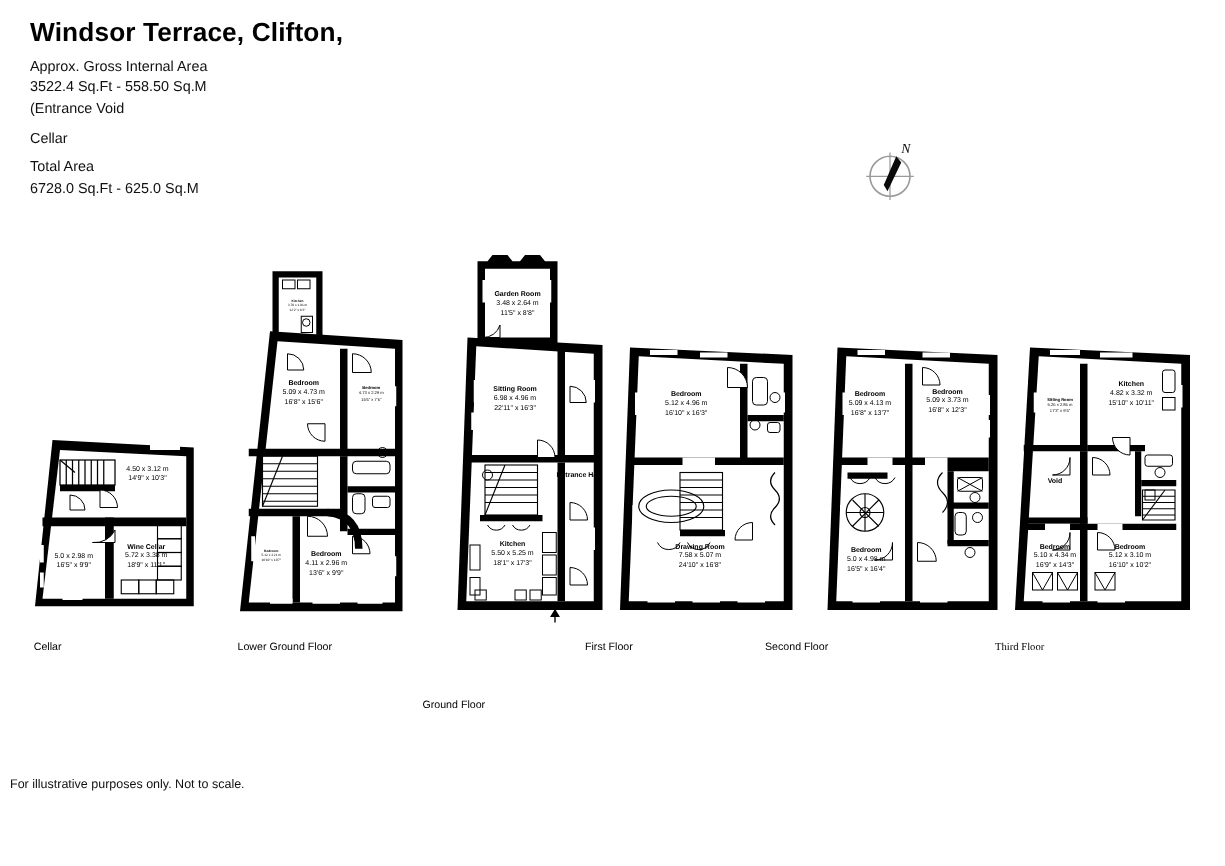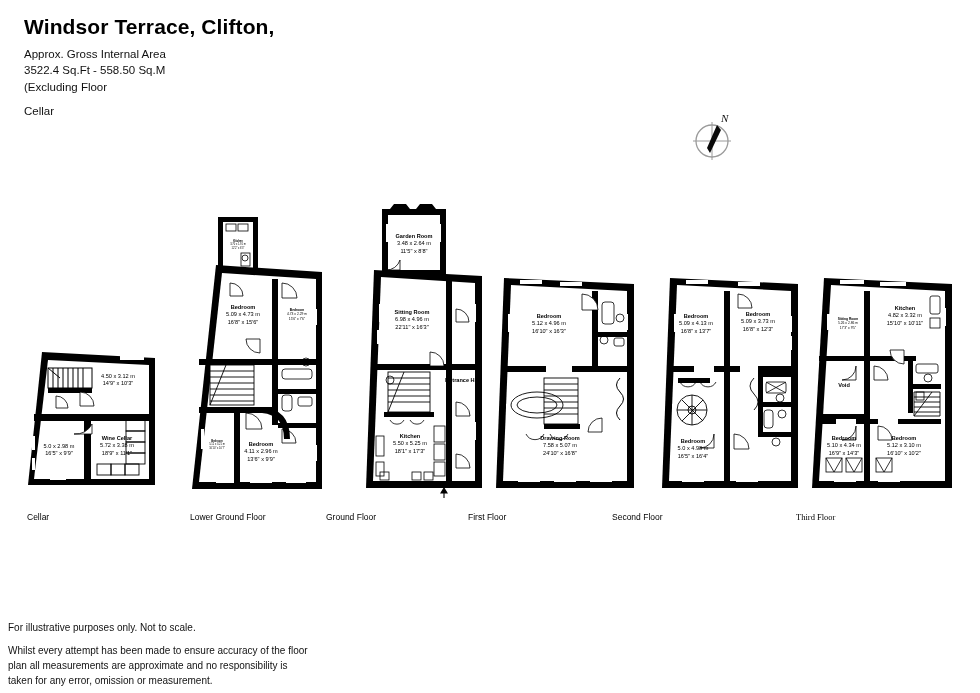--- a/index.html
+++ b/index.html
@@ -60,24 +60,28 @@
 <div class="page">
 
   <div class="header">
     <div class="title">
       <div>Windsor Terrace, Clifton,</div>
     </div>
     <div class="areablock">
       <div class="grp">
         <div>Approx. Gross Internal Area</div>
         <div>3522.4 Sq.Ft - 558.50 Sq.M</div>
-        <div>(Excluding Floor</div>
+        <div>(Entrance Void</div>
       </div>
       <div class="grp">
         <div>Cellar</div>
+      </div>
+      <div class="grp">
+        <div>Total Area</div>
+        <div>6728.0 Sq.Ft - 625.0 Sq.M</div>
       </div>
     </div>
   </div>
 
   <div class="compass">
     <svg width="52" height="56" viewBox="0 0 52 56">
       <circle cx="24" cy="33" r="16" fill="none" stroke="#9a9a9a" stroke-width="1.3"></circle>
       <line x1="24" y1="14" x2="24" y2="52" stroke="#9a9a9a" stroke-width="1"></line>
       <line x1="5" y1="33" x2="43" y2="33" stroke="#9a9a9a" stroke-width="1"></line>
       <polygon points="29,17 33,22 22,45 19,40" fill="#0a0a0a"></polygon>
@@ -560,23 +564,22 @@
         <div class="nm">Bedroom</div>
         <div>5.12 x 3.10 m</div>
         <div>16'10" x 10'2"</div>
       </div>
     </div>
 
   </div>
 
   <div class="floorcap" style="left:27px;">Cellar</div>
   <div class="floorcap" style="left:190px;text-align:center;">Lower Ground Floor</div>
-  <div class="floorcap" style="left:326px;">Ground Floor</div>
+  <div class="floorcap" style="left:338px;margin-top:46px;">Ground Floor</div>
   <div class="floorcap" style="left:468px;">First Floor</div>
   <div class="floorcap" style="left:612px;">Second Floor</div>
   <div class="floorcap" style="left:796px;font-family:Liberation Serif, serif;">Third Floor</div>
 
   <div class="footer">
     <div class="l1">For illustrative purposes only. Not to scale.</div>
-    <div>Whilst every attempt has been made to ensure accuracy of the floor plan all measurements are approximate and no responsibility is taken for any error, omission or measurement.</div>
   </div>
 
 </div>
 
 </body></html>

